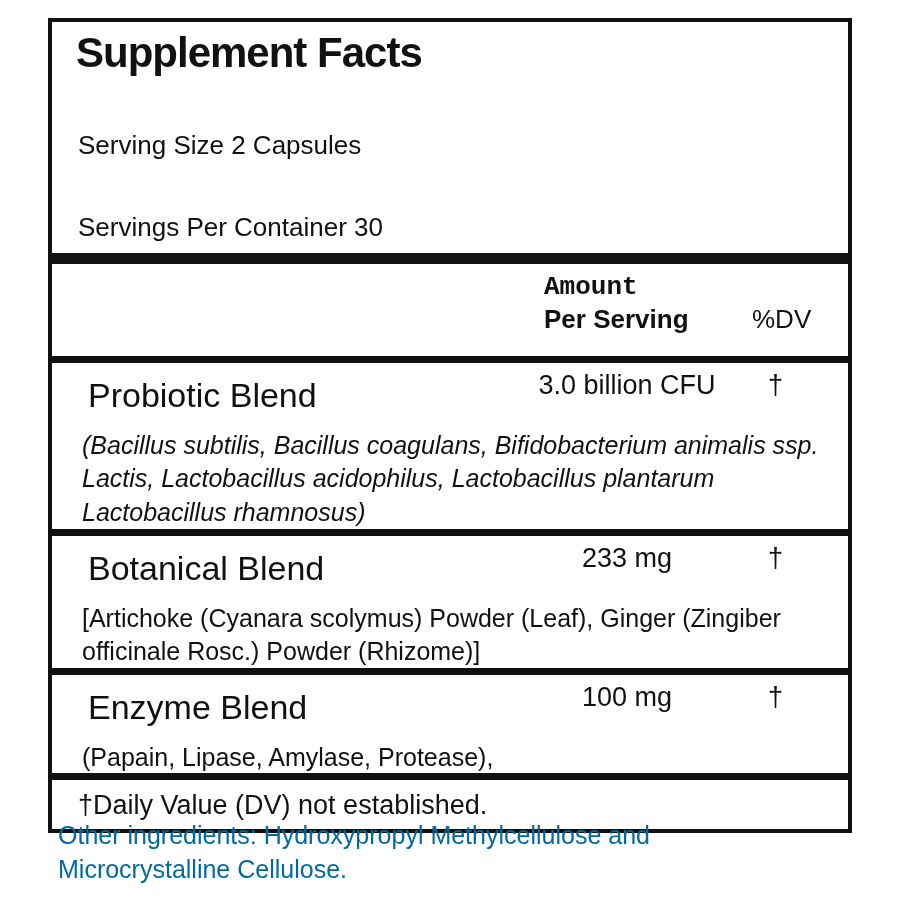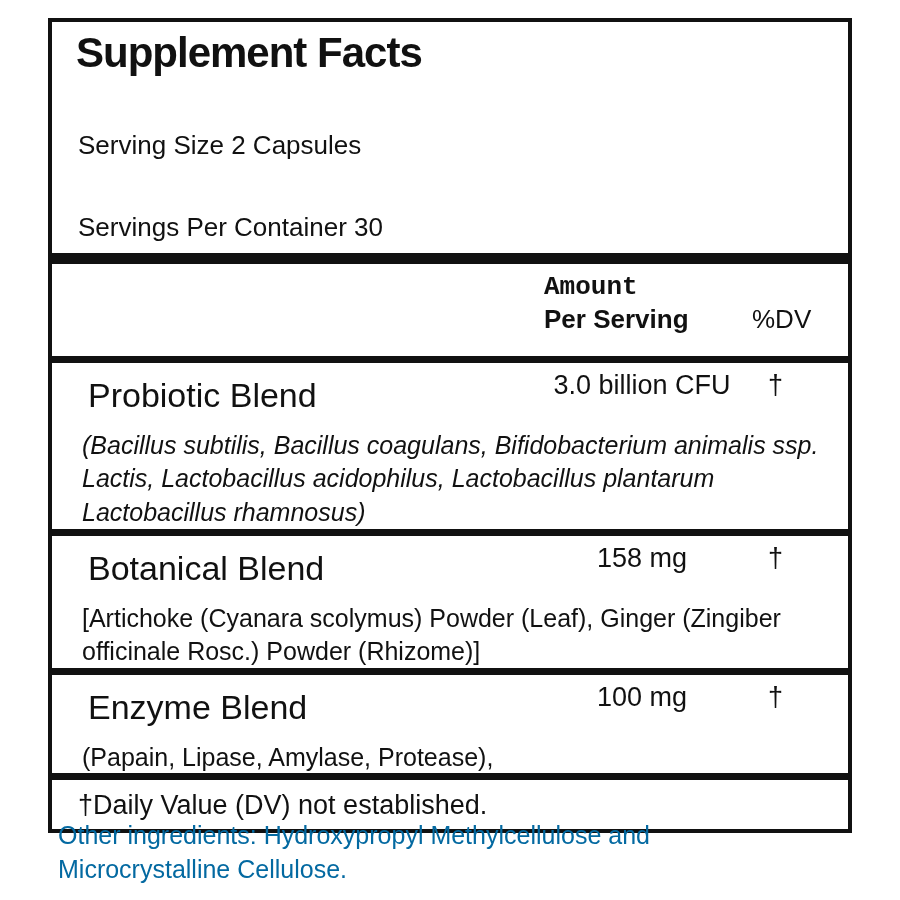--- a/index.html
+++ b/index.html
@@ -89,21 +89,21 @@
     left: 36px;
     top: 7px;
     font-size: 34px;
     margin-top: 6px;
   }
   .row .nut-amt {
     position: absolute;
     top: 7px;
     width: 260px;
     text-align: center;
-    left: 460px;
+    left: 445px;
     font-size: 27px;
   }
   .row .nut-dv {
     position: absolute;
     left: 716px;
     top: 7px;
     font-size: 27px;
   }
   .row .sub {
     margin: 60px 28px 0 30px;
@@ -155,21 +155,21 @@
     <div class="nut-name">Probiotic Blend</div>
     <div class="nut-amt">3.0 billion CFU</div>
     <div class="nut-dv">†</div>
     <div class="sub italic">(Bacillus subtilis, Bacillus coagulans, Bifidobacterium animalis ssp. Lactis, Lactobacillus acidophilus, Lactobacillus plantarum Lactobacillus rhamnosus)</div>
   </div>
 
   <div class="rule-med"></div>
 
   <div class="row" style="height:118px">
     <div class="nut-name">Botanical Blend</div>
-    <div class="nut-amt">158 mg</div>
+    <div class="nut-amt">233 mg</div>
     <div class="nut-dv">†</div>
     <div class="sub">[Artichoke (Cyanara scolymus) Powder (Leaf), Ginger (Zingiber officinale Rosc.) Powder (Rhizome)]</div>
   </div>
 
   <div class="rule-med"></div>
 
   <div class="row" style="height:84px">
     <div class="nut-name">Enzyme Blend</div>
     <div class="nut-amt">100 mg</div>
     <div class="nut-dv">†</div>

